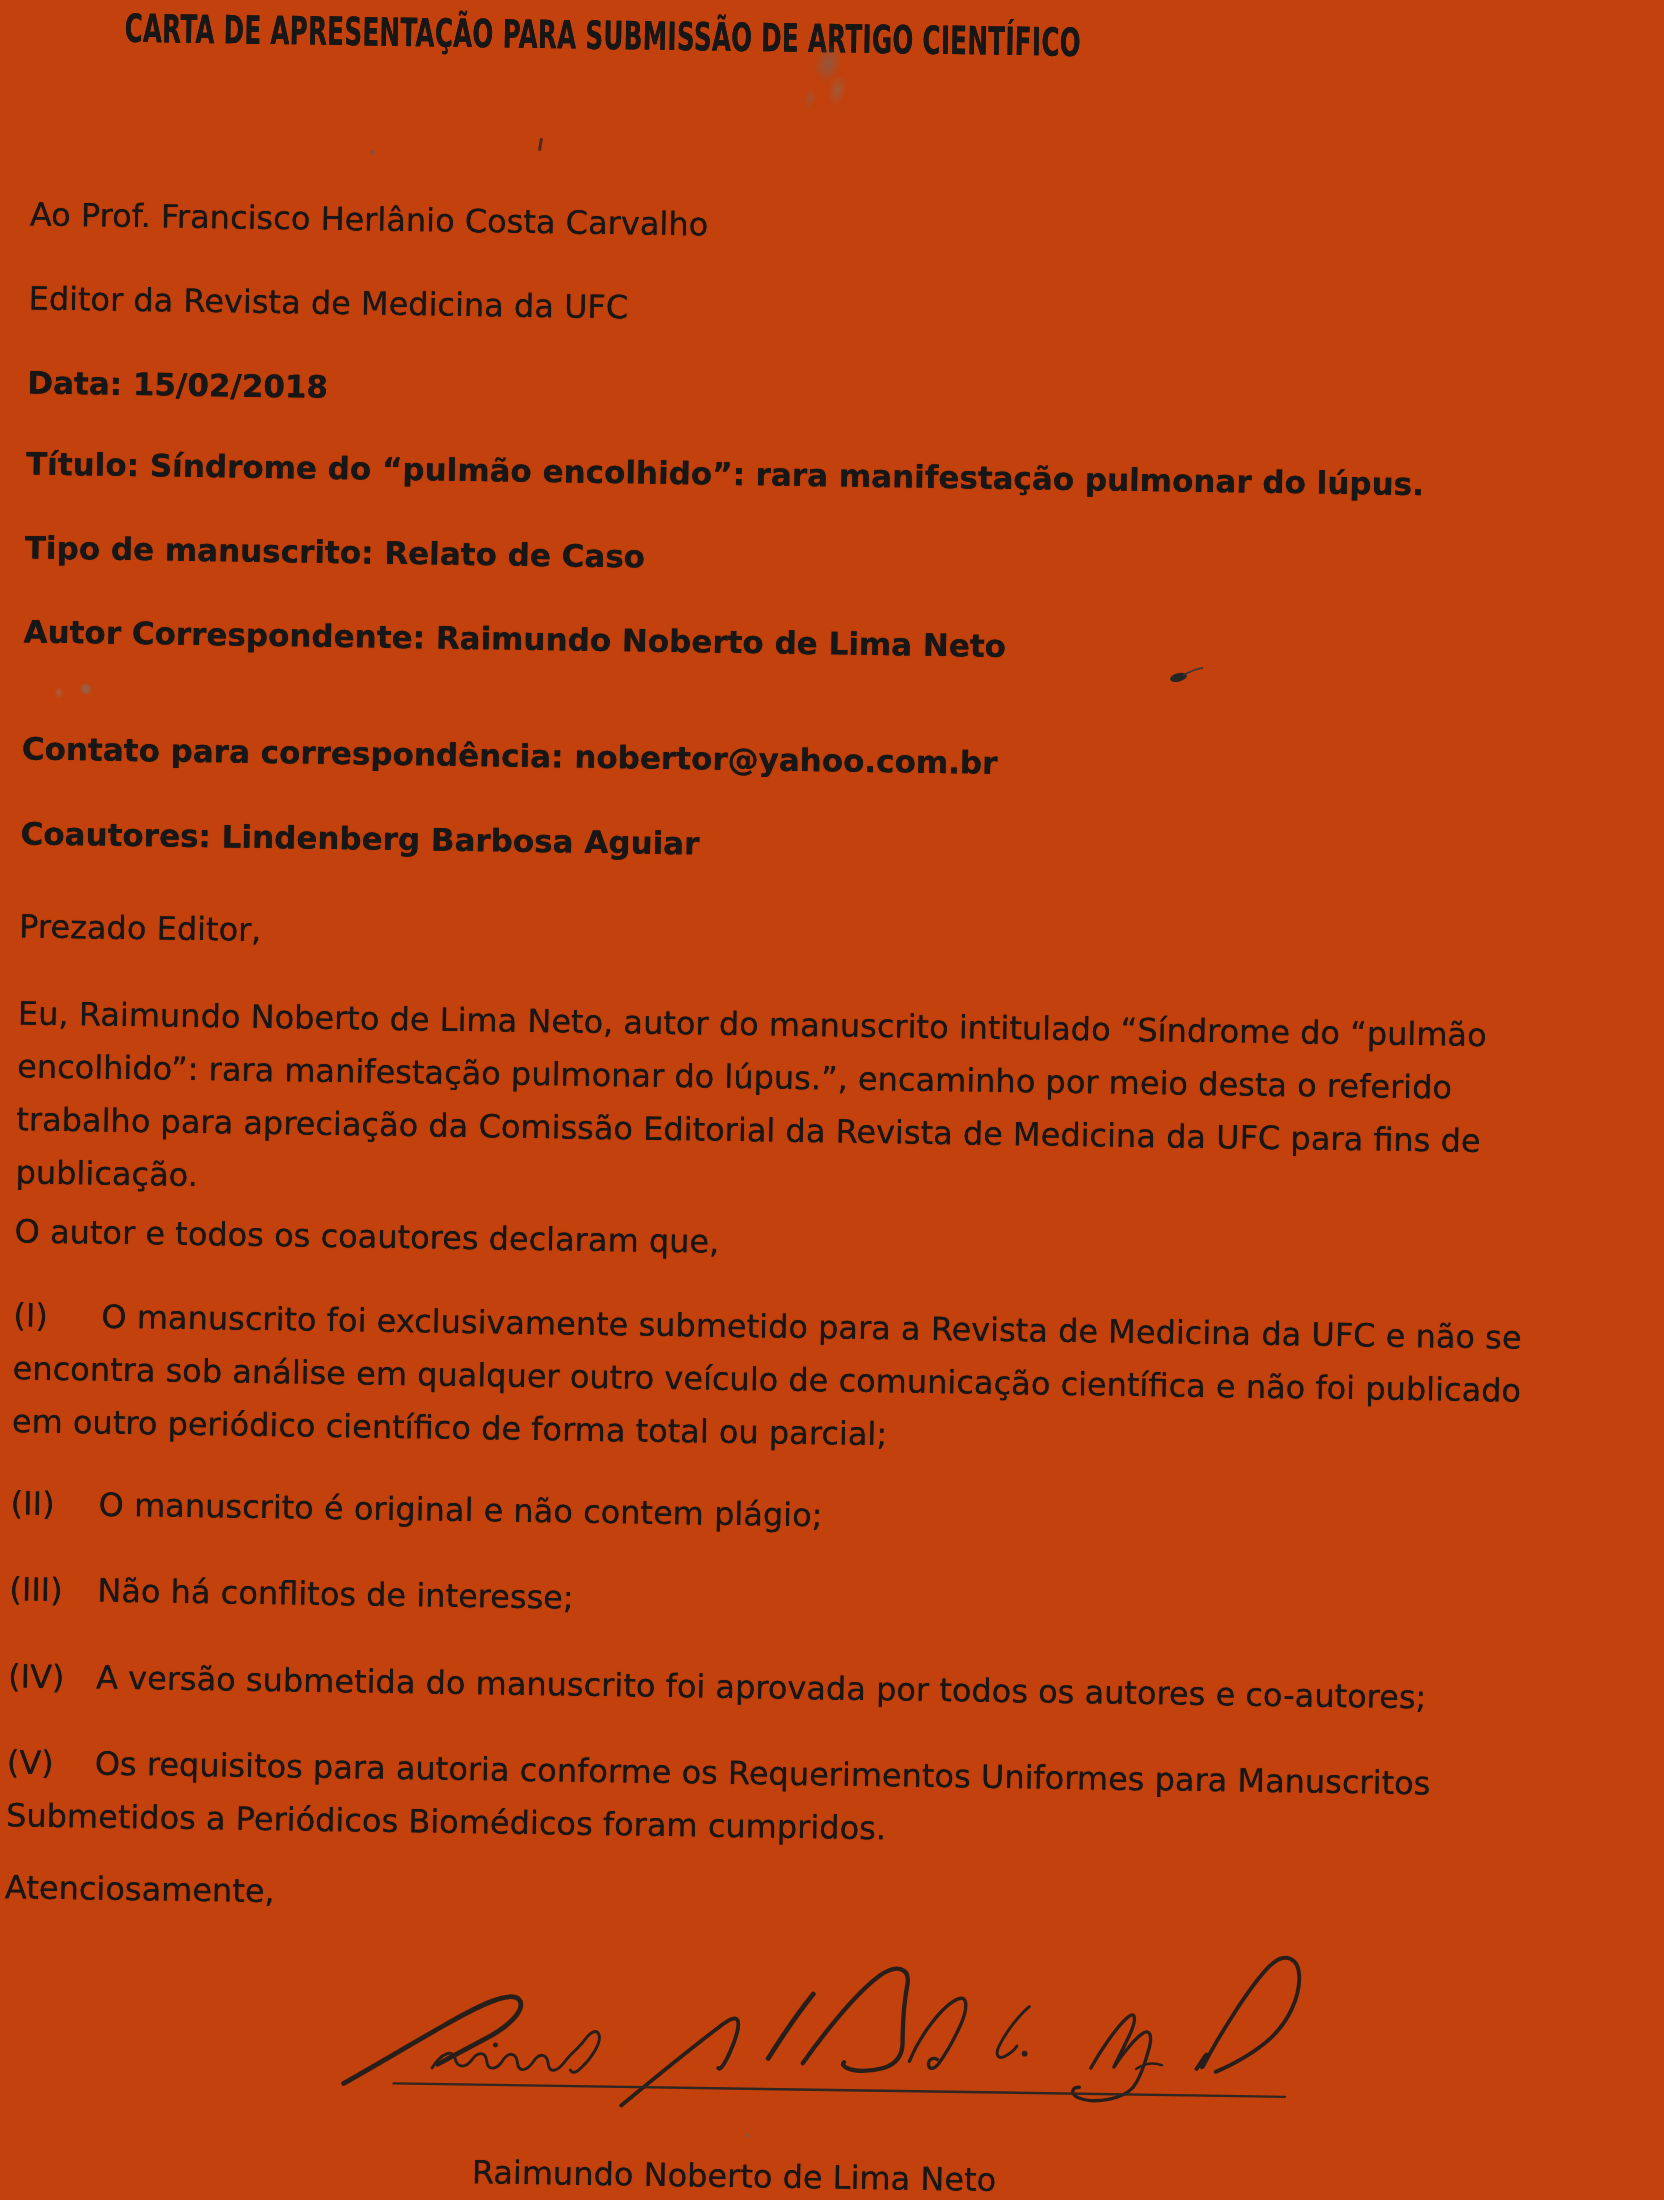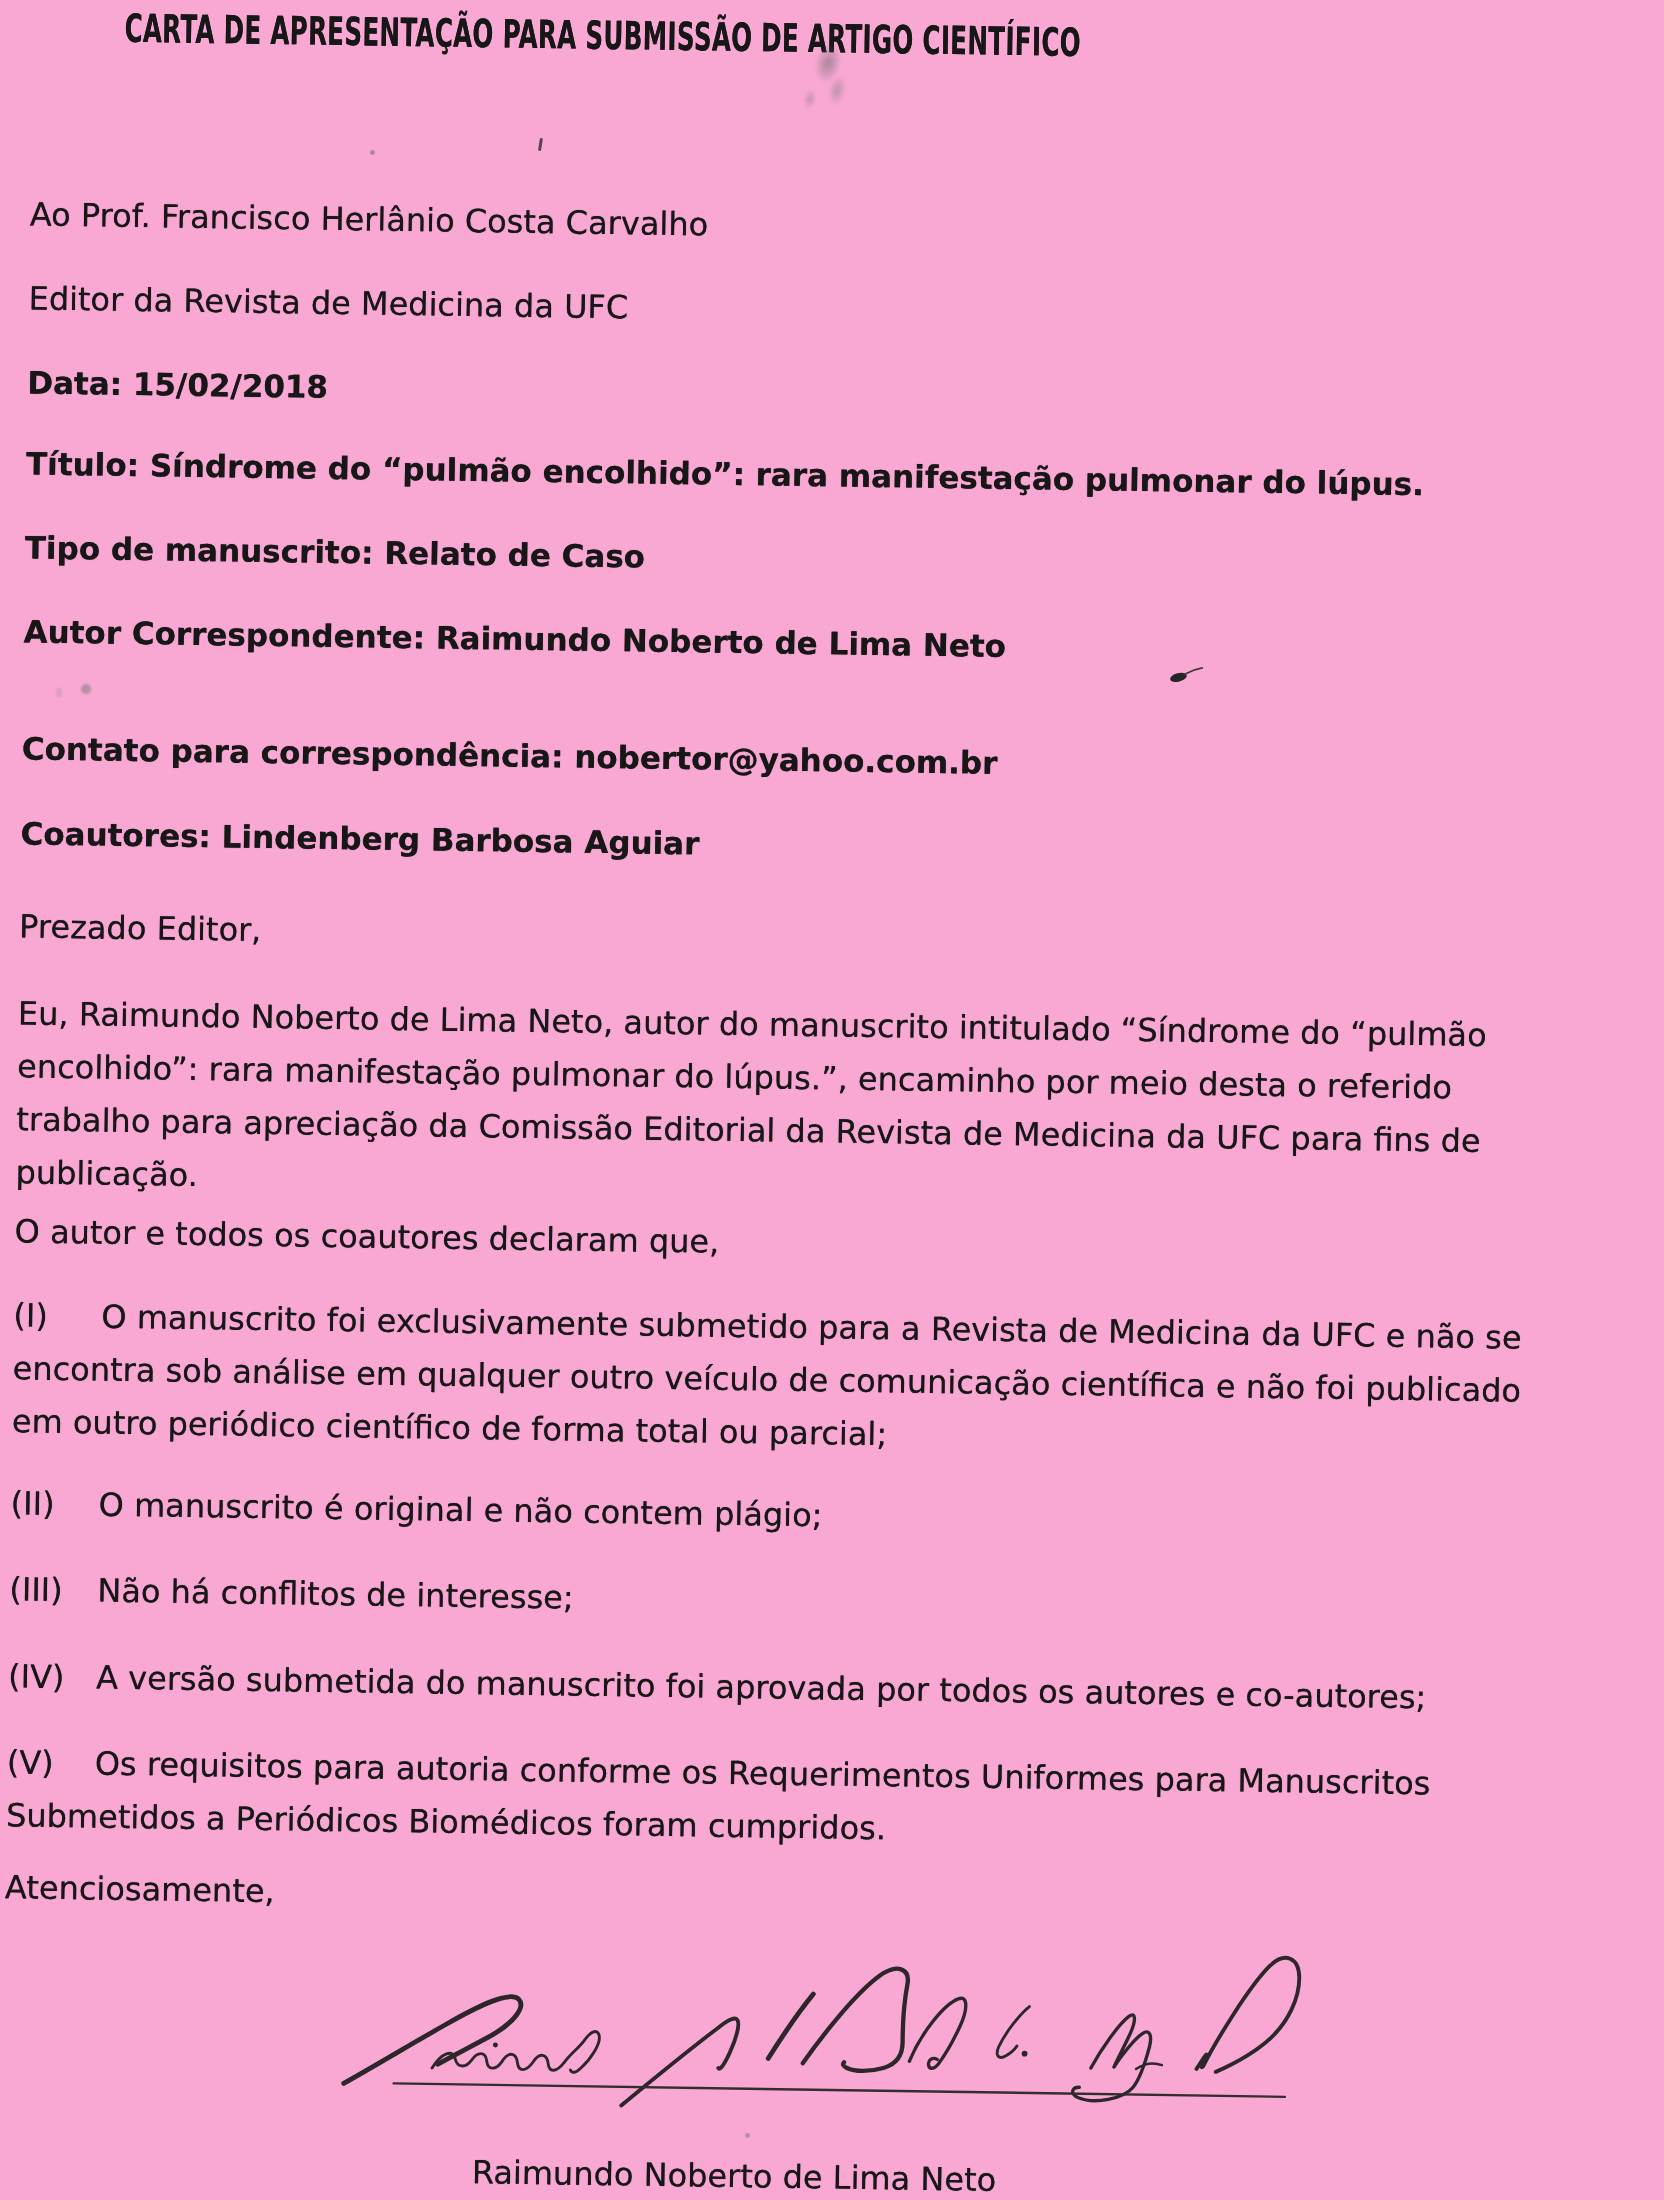--- a/index.html
+++ b/index.html
@@ -1,17 +1,17 @@
 <!DOCTYPE html>
 <html><head>
 <meta charset="utf-8">
 <style>
   html,body{margin:0;padding:0;background:#ffffff;}
   .page{
-    position:relative;width:1665px;height:2201px;background:#f9a8d4;overflow:hidden;
+    position:relative;width:1665px;height:2201px;background:#c2410c;overflow:hidden;
     font-family:"DejaVu Sans","Liberation Sans",sans-serif;color:#171717;
     text-shadow:0 0 0.7px rgba(10,10,10,.8);
   }
   .rot{position:absolute;left:0;top:0;width:1665px;height:2201px;
        transform:rotate(0.85deg);transform-origin:0 0;}
   .blk{position:absolute;left:33px;}
   .line{line-height:53px;white-space:pre;font-size:32px;}
   .b .line, .line.b{font-weight:bold;font-size:31px;}
   .title{
     position:absolute;left:125px;top:3.8px;font-size:39px;font-weight:800;white-space:pre;

